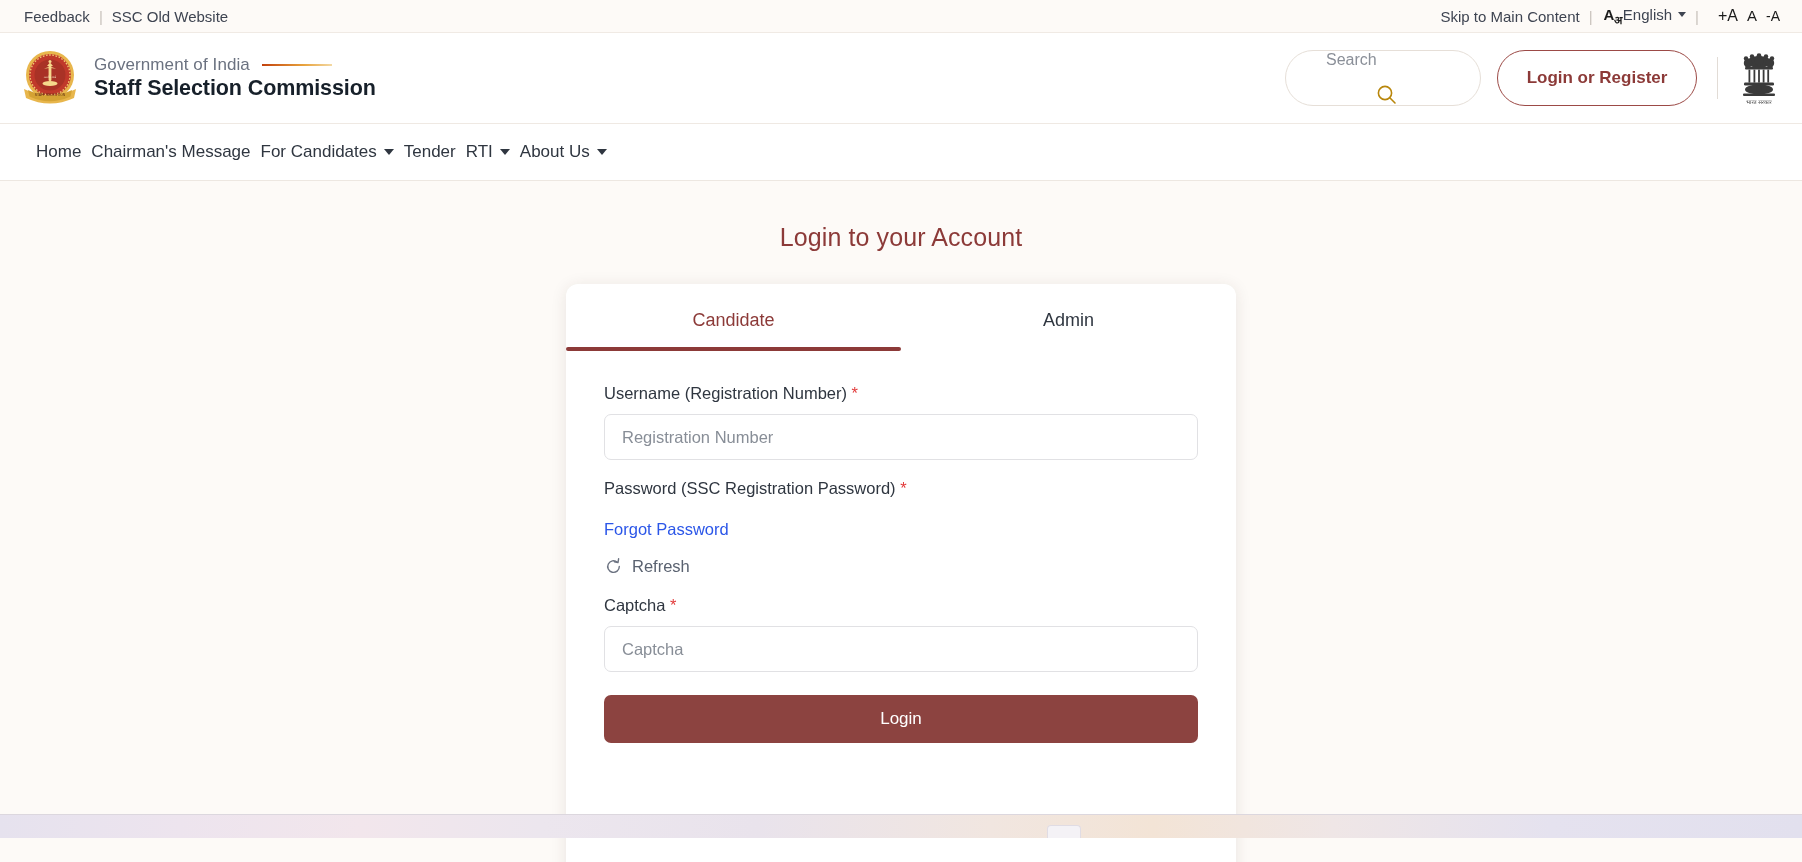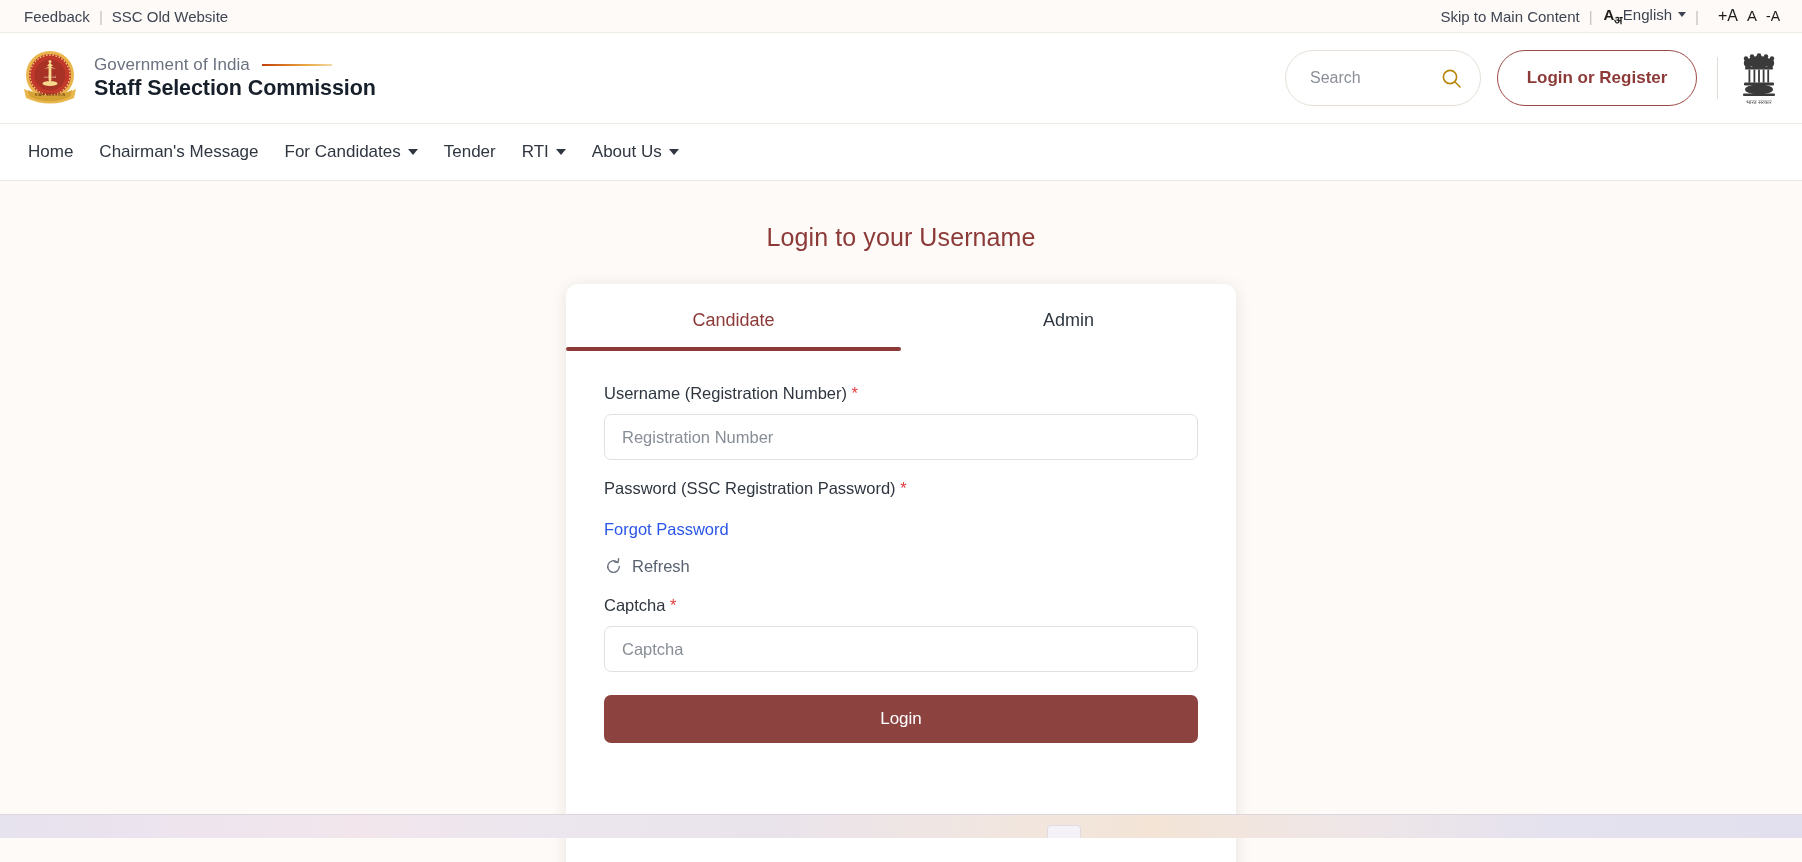--- a/index.html
+++ b/index.html
@@ -59,20 +59,21 @@
   .org-line { font-size: 21.5px; font-weight: bold; color: #17202A; letter-spacing: -0.1px; }
 
   .masthead-right { display: flex; align-items: center; gap: 0; }
   .search-box {
     width: 196px; height: 56px;
     border: 1px solid #E6DFD8; border-radius: 28px;
     background: #FFFFFF;
     display: flex; align-items: center;
     padding: 0 18px 0 24px;
     justify-content: space-between;
+    flex-direction: column;
   }
   .search-input {
     border: none; outline: none; background: transparent;
     font-family: "Liberation Sans", sans-serif;
     font-size: 16px; color: #6B7280; width: 120px;
   }
   .search-input::placeholder { color: #8A8F98; }
   .login-btn {
     margin-left: 16px;
     width: 200px; height: 56px;
@@ -84,22 +85,22 @@
     font-family: "Liberation Sans", sans-serif;
   }
   .vdiv { width: 1px; height: 42px; background: #E2DCD6; margin: 0 20px 0 20px; }
   .natl-emblem { width: 42px; height: 60px; }
 
   
   .navbar {
     height: 57px;
     background: #FFFFFF;
     display: flex; align-items: center;
-    padding: 0 28px;
-    gap: 26px;
+    padding: 0 36px;
+    gap: 10px;
     border-bottom: 1px solid #EDE7E1;
   }
   .nav-item {
     display: flex; align-items: center; gap: 7px;
     font-size: 17px; color: #2F3640; cursor: pointer;
     white-space: nowrap;
   }
   .nav-caret { width:0; height:0;
     border-left:5px solid transparent; border-right:5px solid transparent;
     border-top:6px solid #2F3640; }
@@ -323,21 +324,21 @@
     <span>RTI</span>
     <span class="nav-caret"></span>
   </div>
   <div class="nav-item">
     <span>About Us</span>
     <span class="nav-caret"></span>
   </div>
 </div>
 
 <div class="main">
-  <div class="page-title">Login to your Username</div>
+  <div class="page-title">Login to your Account</div>
 
   <div class="card">
     <div class="tabs">
       <div class="tab active">
         <span>Candidate</span>
       </div>
       <div class="tab">
         <span>Admin</span>
       </div>
     </div>

